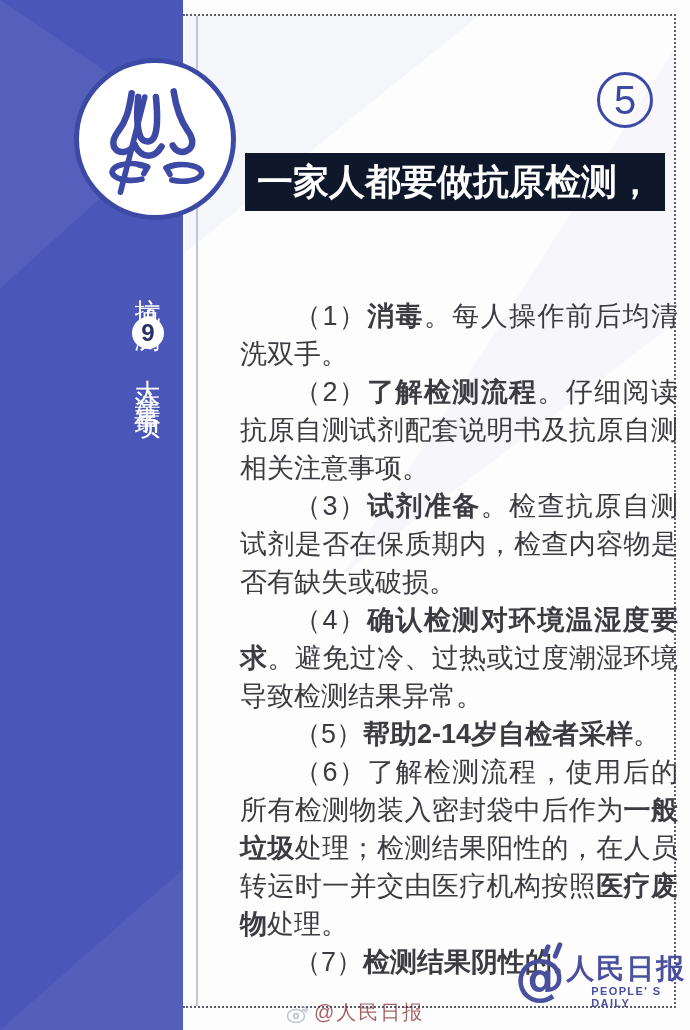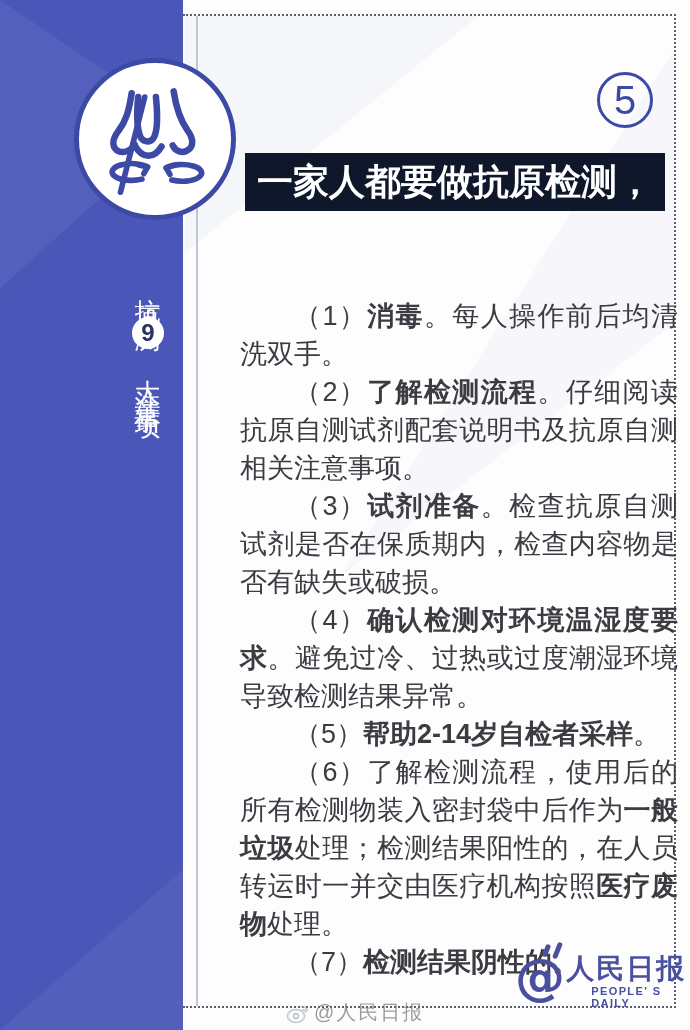--- a/index.html
+++ b/index.html
@@ -79,21 +79,21 @@
     font-family:"DejaVu Sans","Liberation Sans",sans-serif;}
   .logo-at .q1,.logo-at .q2{position:absolute;width:5px;border-radius:3px;background:#4a509e;}
   .logo-at .q1{height:13px;right:14px;top:2px;transform:rotate(22deg);}
   .logo-at .q2{height:17px;right:3px;top:0;transform:rotate(22deg);}
   .logo-col{display:flex;flex-direction:column;margin-left:3px;padding-top:12px;}
   .logo-cn{font-size:28px;font-weight:900;letter-spacing:2px;line-height:30px;font-family:Liberation Serif, serif;}
   .logo-en{font-size:11px;font-weight:700;letter-spacing:1.4px;margin-top:1px;margin-left:25px;}
   
   .watermark{
     position:absolute;left:286px;top:999px;z-index:3;display:flex;align-items:center;gap:4px;
-    color:#737373;opacity:.7;font-size:20px;letter-spacing:2px;
+    color:#7f1d1d;opacity:.7;font-size:20px;letter-spacing:2px;
   }
 </style>
 </head>
 <body>
 
 <div class="stage">
 
   <div class="sidebar">
     <div class="deco1"></div>
     <div class="deco2"></div>

